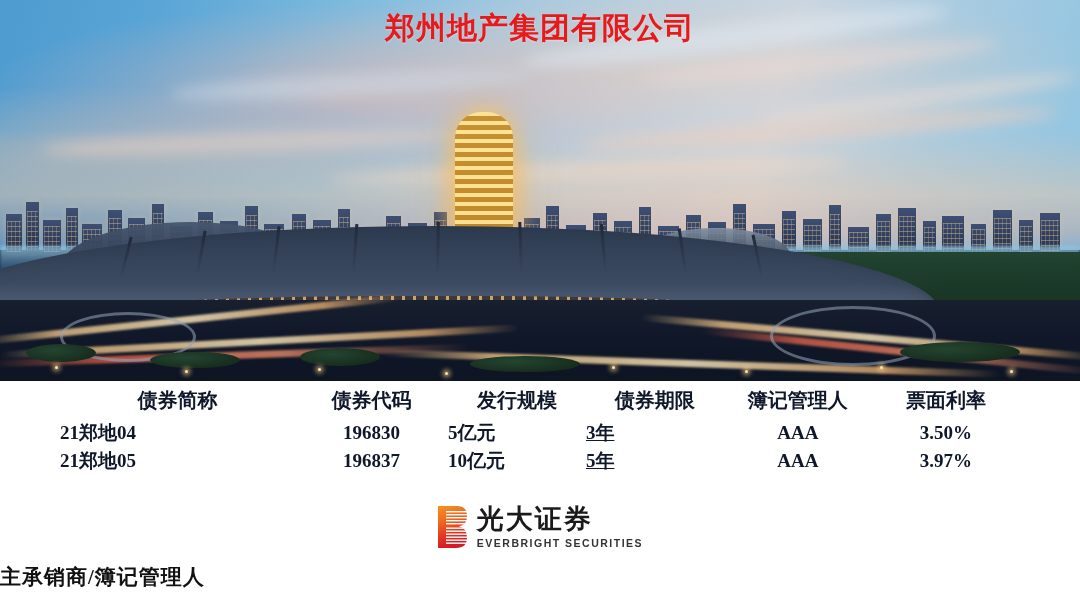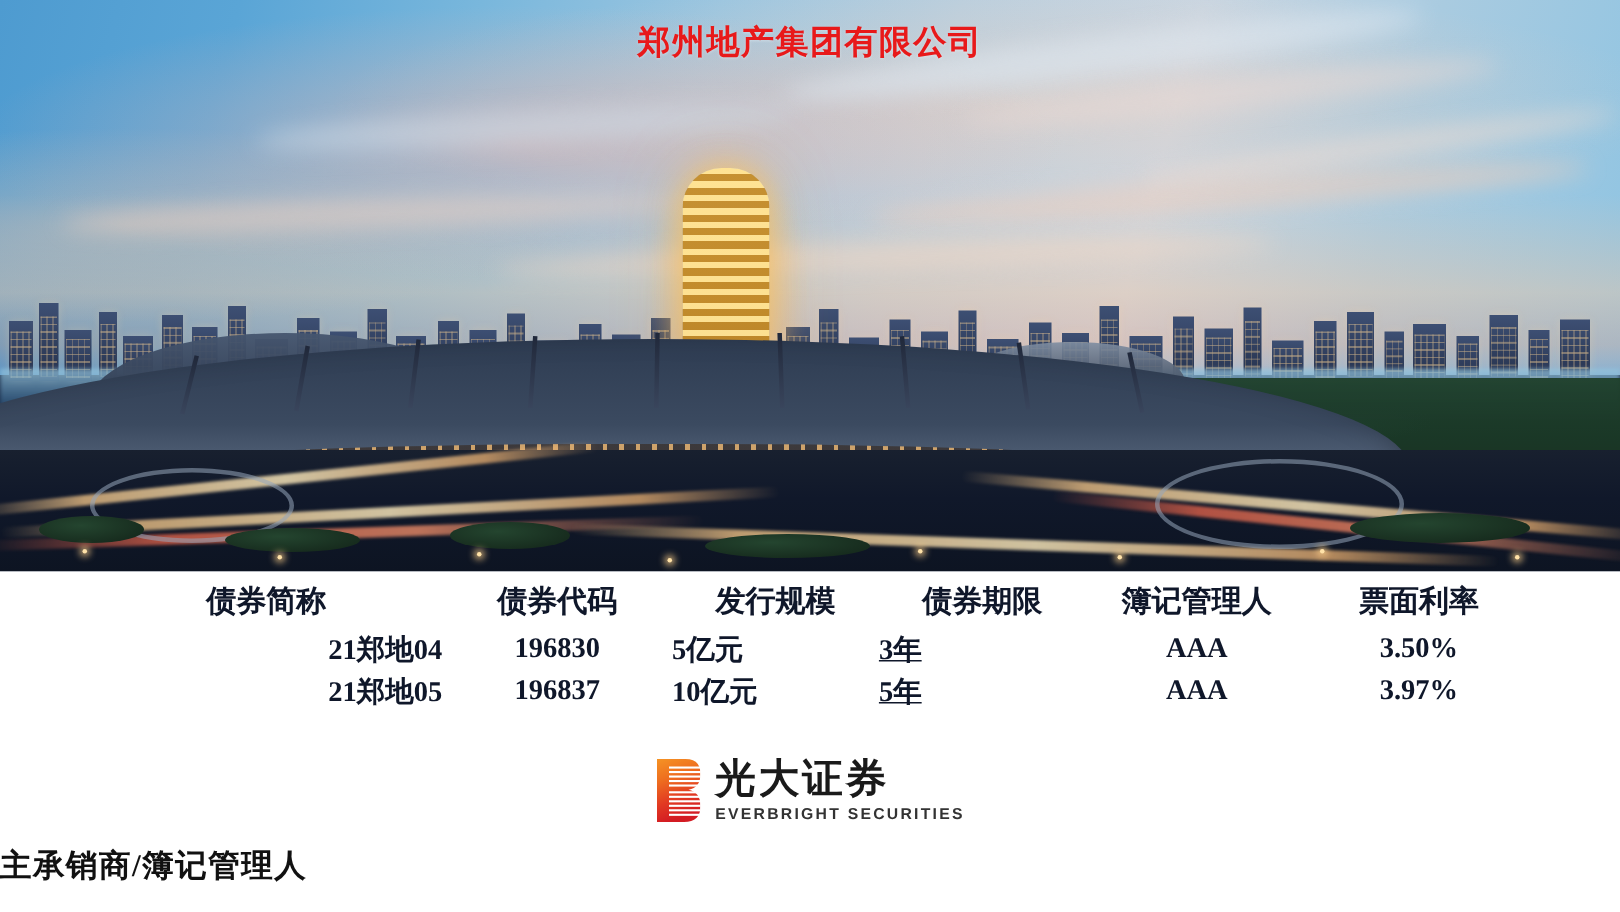--- a/index.html
+++ b/index.html
@@ -233,21 +233,21 @@
     text-align: center;
     z-index: 20;
   }
   .title-line {
     color: #e8191a;
     font-family: "Liberation Serif", "DejaVu Serif", serif;
     font-weight: bold;
     letter-spacing: 1px;
     text-shadow: 0 1px 2px rgba(255,255,255,0.35);
   }
-  .title-line.l1 { font-size: 22px; line-height: 40px; }
+  .title-line.l1 { font-size: 30px; line-height: 40px; }
   .title-line.l2 { font-size: 31px; line-height: 42px; }
 
   
   .table-area {
     position: absolute;
     left: 0;
     top: 381px;
     width: 1080px;
     height: 120px;
     background: #ffffff;
@@ -277,21 +277,21 @@
     height: 28px;
     vertical-align: middle;
   }
   .col-name  { width: 230px; }
   .col-code  { width: 150px; }
   .col-scale { width: 135px; }
   .col-term  { width: 135px; }
   .col-rate  { width: 145px; }
   .col-coupon{ width: 145px; }
 
-  td.c-name   { text-align: right; padding-right: 8px; margin-top: 31px; }
+  td.c-name   { text-align: left; padding-right: 8px; margin-top: 31px; }
   td.c-code   { text-align: center; }
   td.c-scale  { text-align: left; padding-left: 26px; }
   td.c-term   { text-align: left; padding-left: 28px; text-decoration: underline; }
   td.c-rating { text-align: center; }
   td.c-coupon { text-align: center; }
 
   
   .footer {
     position: absolute;
     left: 0;

